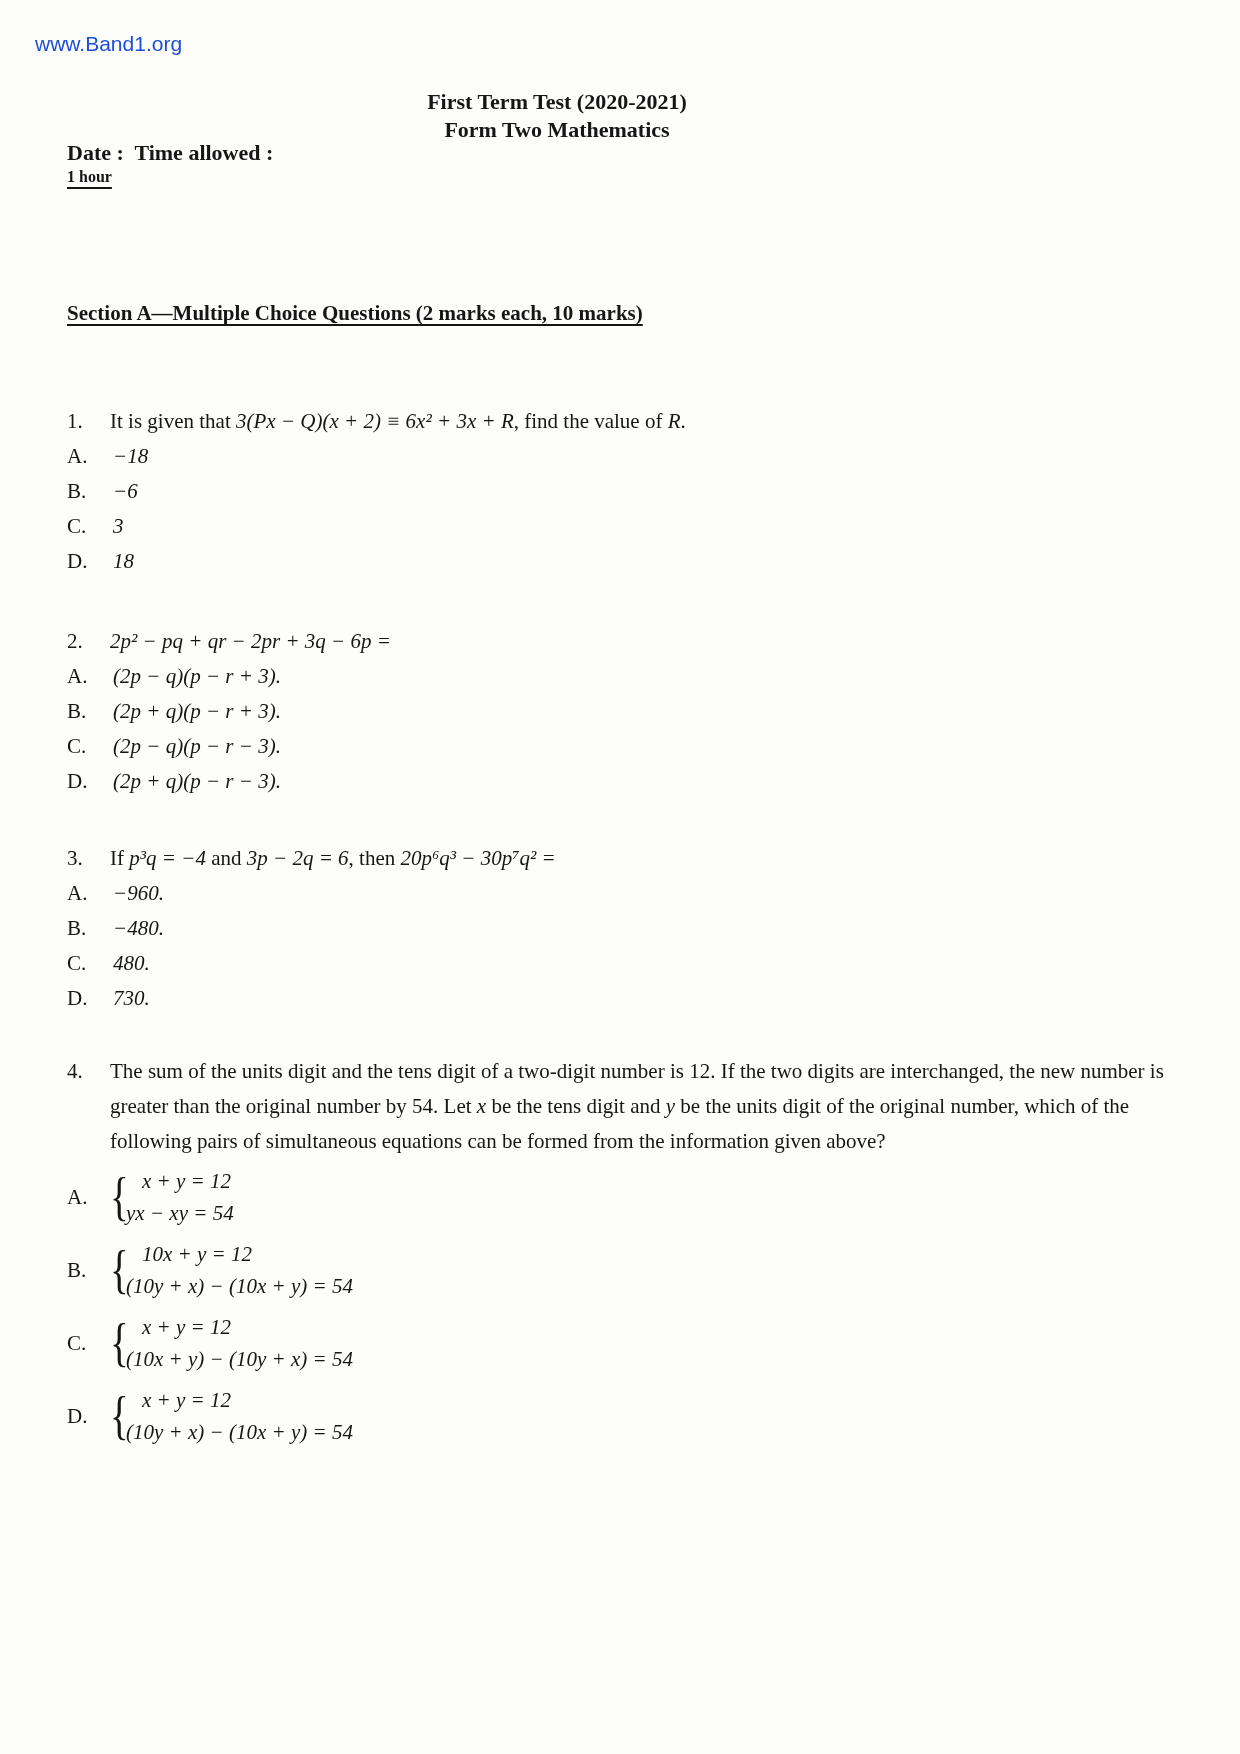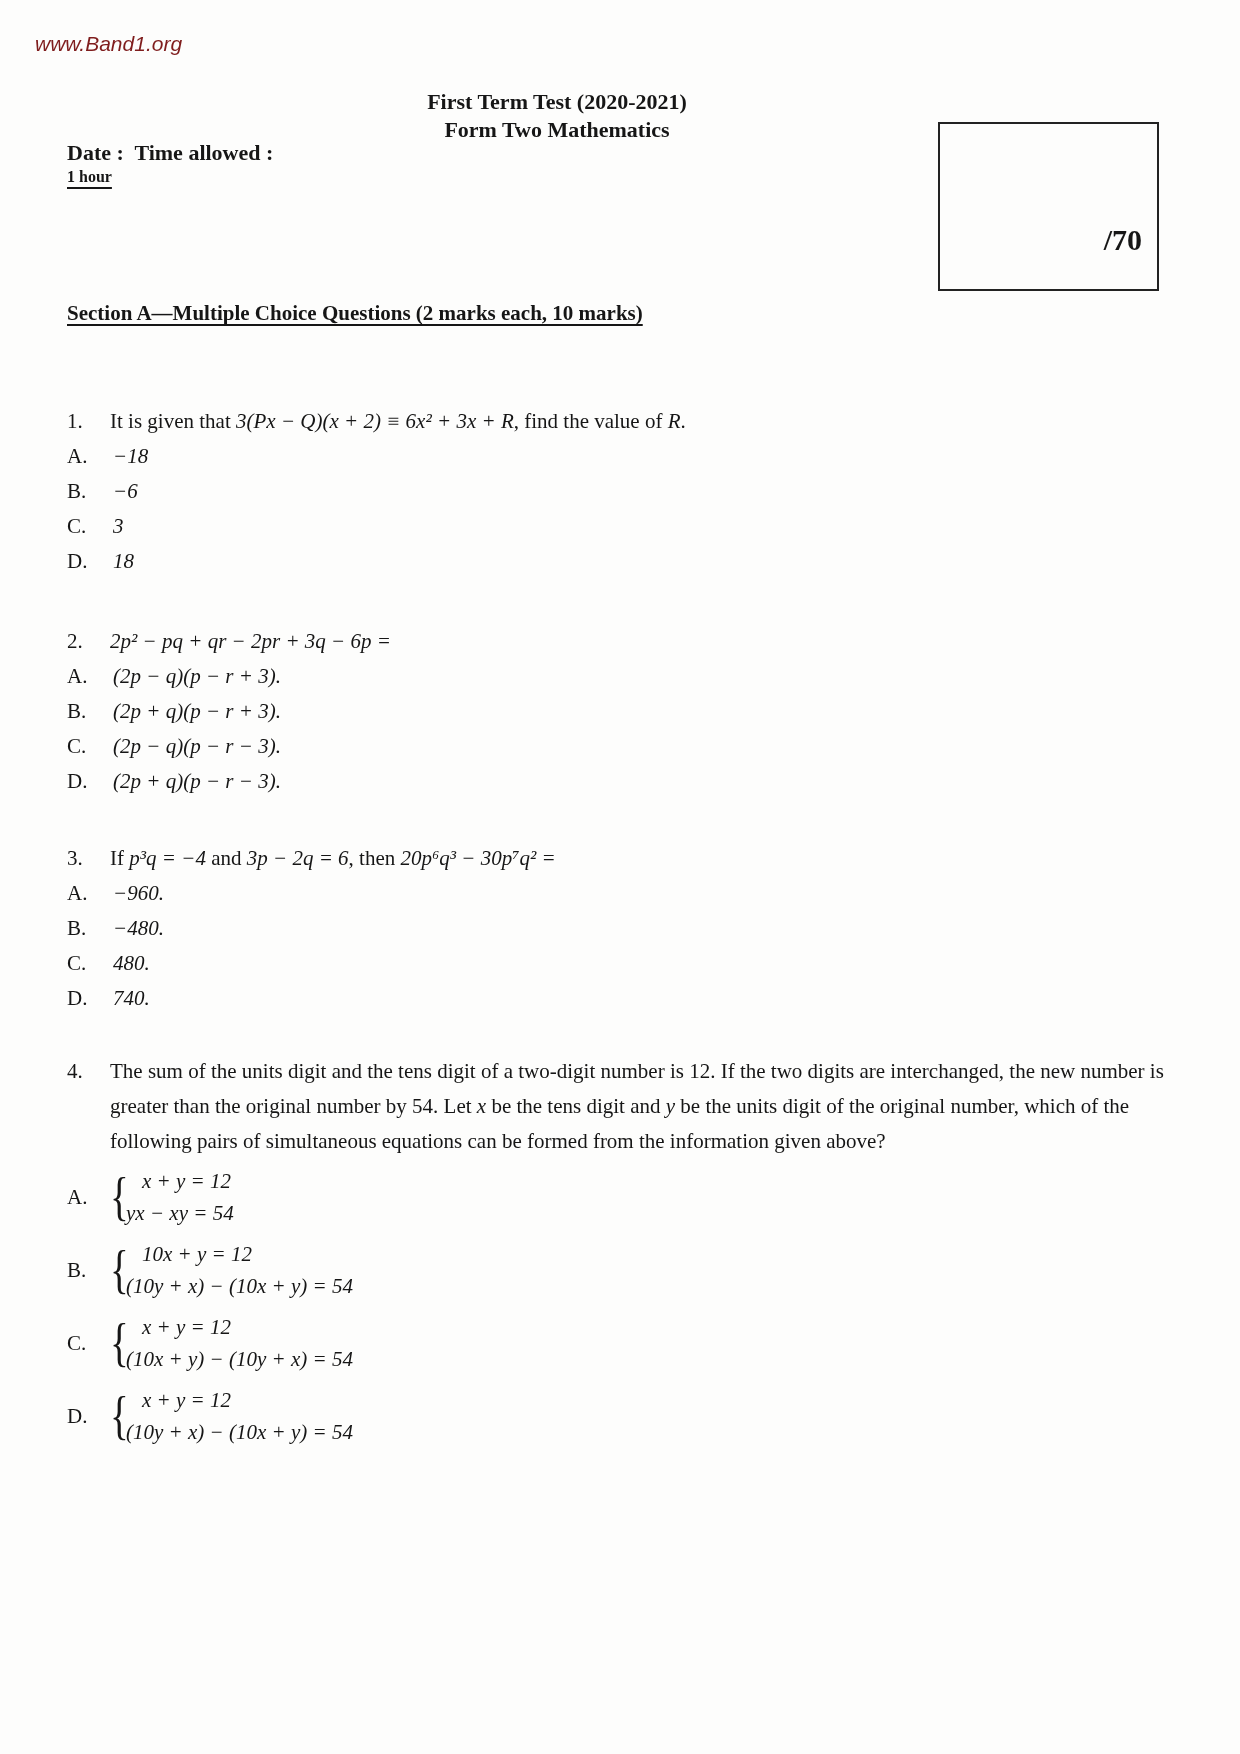--- a/index.html
+++ b/index.html
@@ -9,21 +9,21 @@
     width:1240px; height:1754px;
     margin:0 auto;
     background:#fdfdfc;
     color:#161616;
     font-family:"Liberation Serif", "DejaVu Serif", serif;
     overflow:hidden;
   }
   .watermark {
     position:absolute; left:35px; top:32px;
     font-family:"Liberation Sans", "DejaVu Sans", sans-serif;
-    font-size:21px; color:#7f1d1d;font-style:italic;
+    font-size:21px; color:#1d4ed8;
   }
   .titles {
     position:absolute; top:88px; left:0; width:1114px;
     text-align:center; font-weight:bold; font-size:22px; line-height:28px;
   }
   .date-line {
     position:absolute; left:67px; top:140px;
     font-weight:bold; font-size:22px; white-space:pre-wrap;
   }
   .duration {
@@ -90,23 +90,20 @@
   <div class="watermark">www.Band1.org</div>
 
   <div class="titles">
     <div>First Term Test (2020-2021)</div>
     <div>Form Two Mathematics</div>
   </div>
 
   <div class="date-line">Date :  Time allowed :</div>
   <div class="duration">1 hour</div>
 
-  <div class="score-box">
-    <span class="score-value">/70</span>
-  </div>
 
 
   <div class="content">
 
     <div class="sec-heading">Section A—Multiple Choice Questions (2 marks each, 10 marks)</div>
 
     <div class="question q1">
       <div class="qrow">
         <span class="qnum">1.</span>
         <span class="qstem"><span>It is given that  </span><span class="math">3(Px − Q)(x + 2) ≡ 6x² + 3x + R</span><span>, find the value of </span><span class="math">R</span><span>.</span></span>
@@ -164,21 +161,21 @@
       <div class="opt">
           <span class="opt-label">B.</span>
           <span class="opt-val">−480.</span>
         </div>
       <div class="opt">
           <span class="opt-label">C.</span>
           <span class="opt-val">480.</span>
         </div>
       <div class="opt">
           <span class="opt-label">D.</span>
-          <span class="opt-val">740.</span>
+          <span class="opt-val">730.</span>
         </div>
     </div>
 
     <div class="question q4">
       <div class="qrow">
         <span class="qnum">4.</span>
         <span class="qstem"><span>The sum of the units digit and the tens digit of a two-digit number is 12. If the two digits are interchanged, the new number is greater than the original number by 54. Let </span><span class="math">x</span><span> be the tens digit and </span><span class="math">y</span><span> be the units digit of the original number, which of the following pairs of simultaneous equations can be formed from the information given above?</span></span>
       </div>
 
       <div class="sys-opt first">

